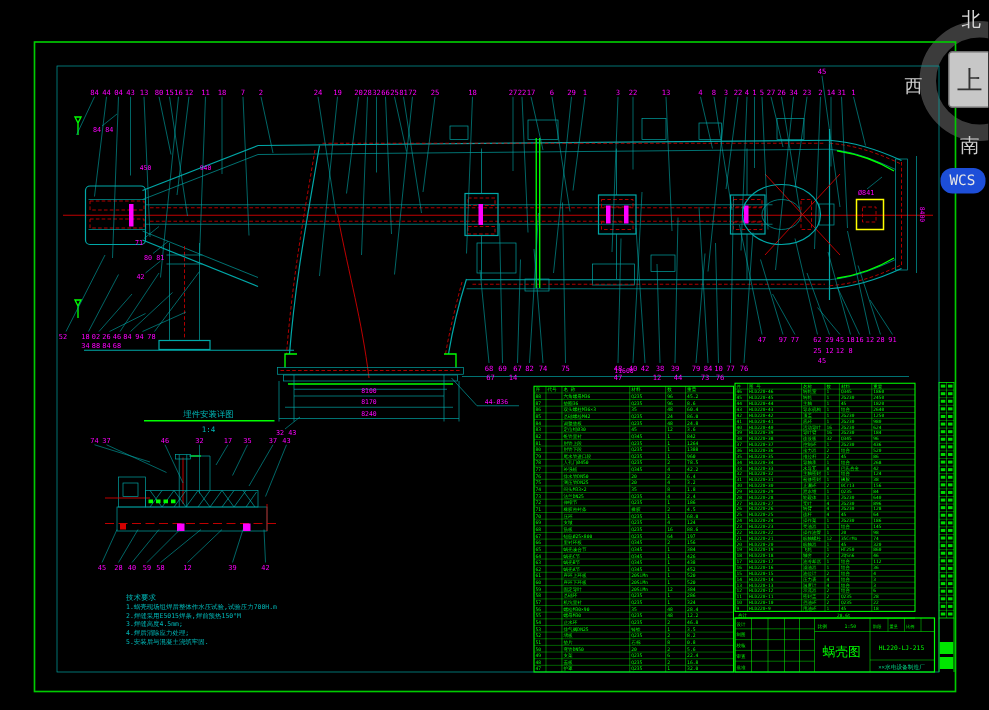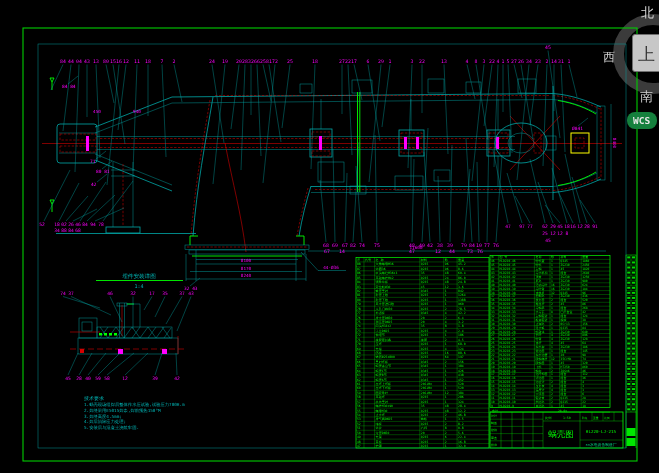--- a/index.html
+++ b/index.html
@@ -17,22 +17,22 @@
   
   .vc-ring{position:absolute;left:613px;top:14px;width:80px;height:80px;z-index:1;
            border:11px solid #3b3b3b;border-radius:50%;box-sizing:border-box;}
   .vc-face{position:absolute;left:632px;top:34px;width:42px;height:38px;z-index:3;
            background:#c7c7c7;border:1px solid #6f6f6f;border-radius:3px;
            color:#333;font-size:17px;line-height:38px;padding-left:5px;box-sizing:border-box;}
   .vc-lbl{position:absolute;z-index:3;color:#d8d8d8;}
   .vc-n{left:641px;top:4px;font-size:13px;}
   .vc-w{left:603px;top:49px;font-size:12px;color:#cfcfcf;}
   .vc-s{left:640px;top:88px;font-size:13px;color:#cfcfcf;}
-  .wcs{position:absolute;left:627px;top:112px;z-index:3;background:#15803d;border-radius:8px;
-       color:#e6e6e6;font-size:9.5px;padding:3px 7px 3px 6px;font-weight:bold;}
+  .wcs{position:absolute;left:627px;top:112px;z-index:3;background:#1d4ed8;border-radius:8px;
+       color:#e6e6e6;font-size:9.5px;padding:3px 7px 3px 6px;}
 </style>
 </head>
 <body>
 
 <div id="stage">
 
   <div class="vc-ring"></div>
 
   <svg width="659" height="473" viewBox="0 0 659 473">
 

